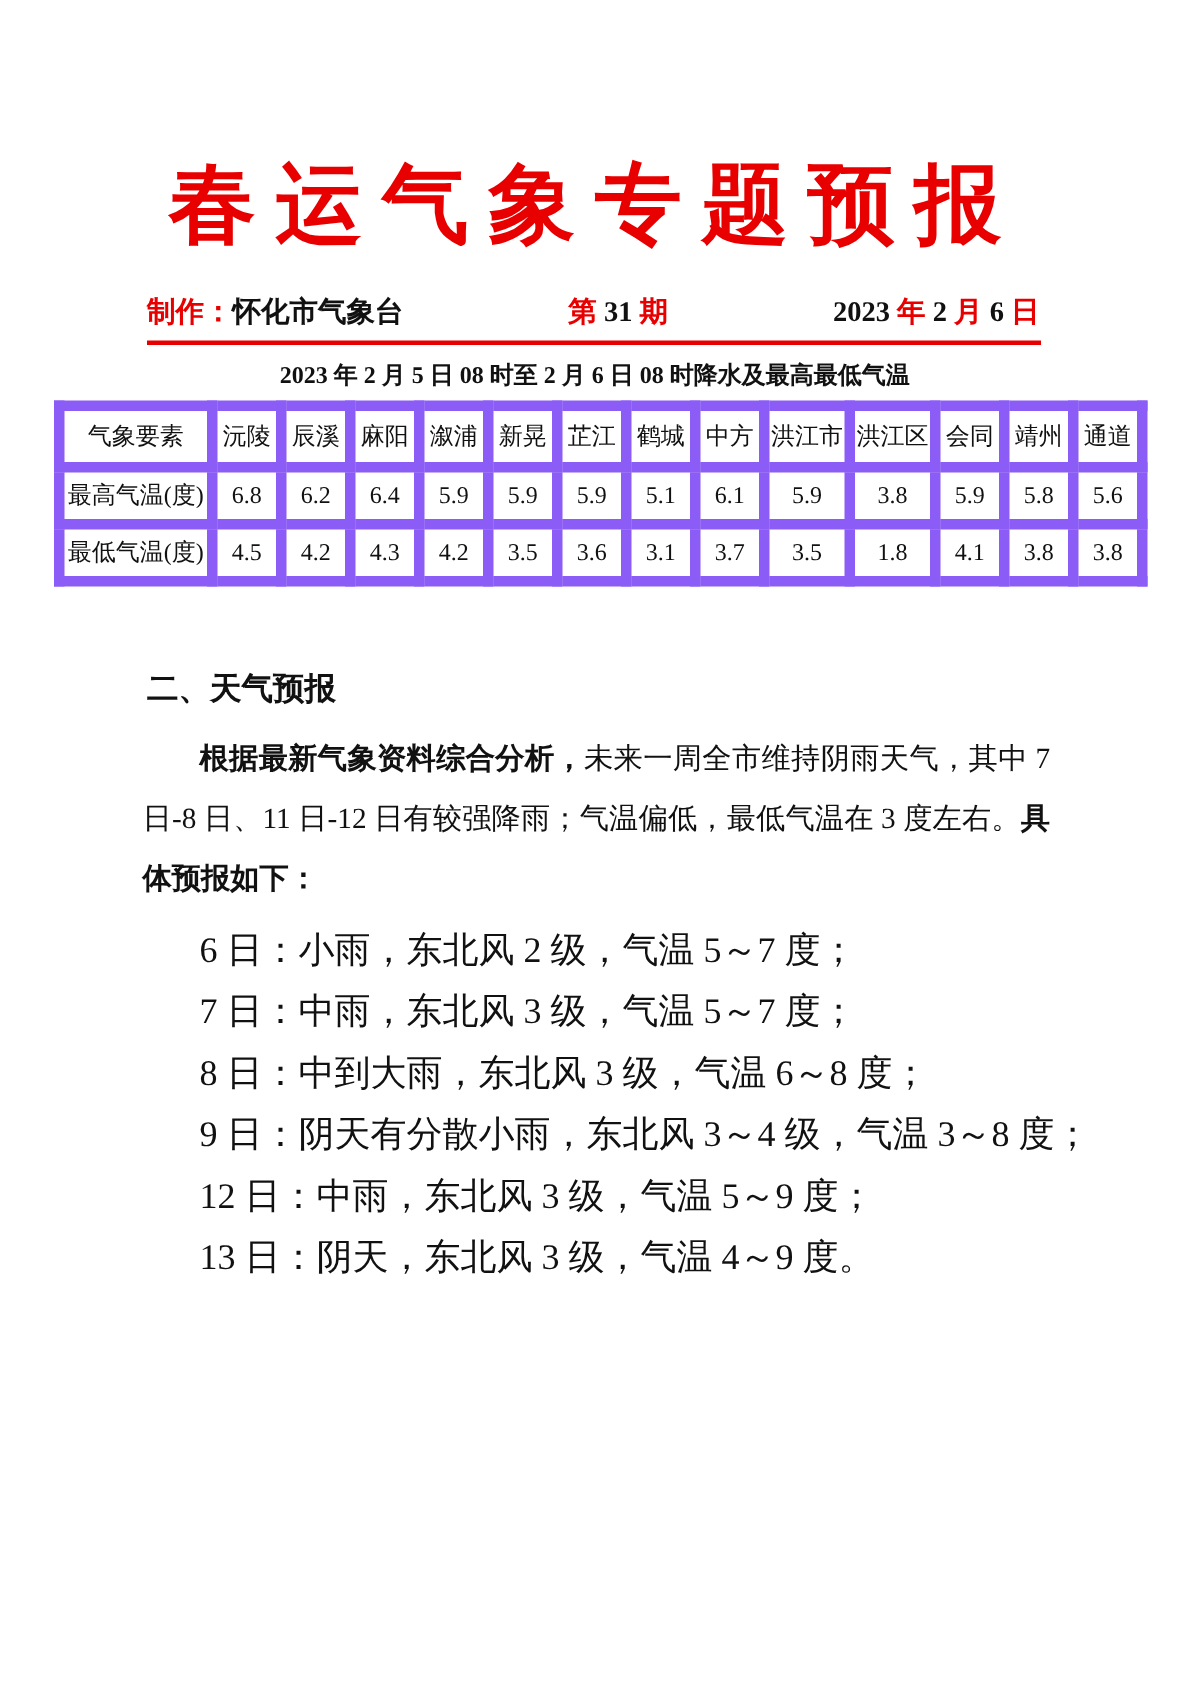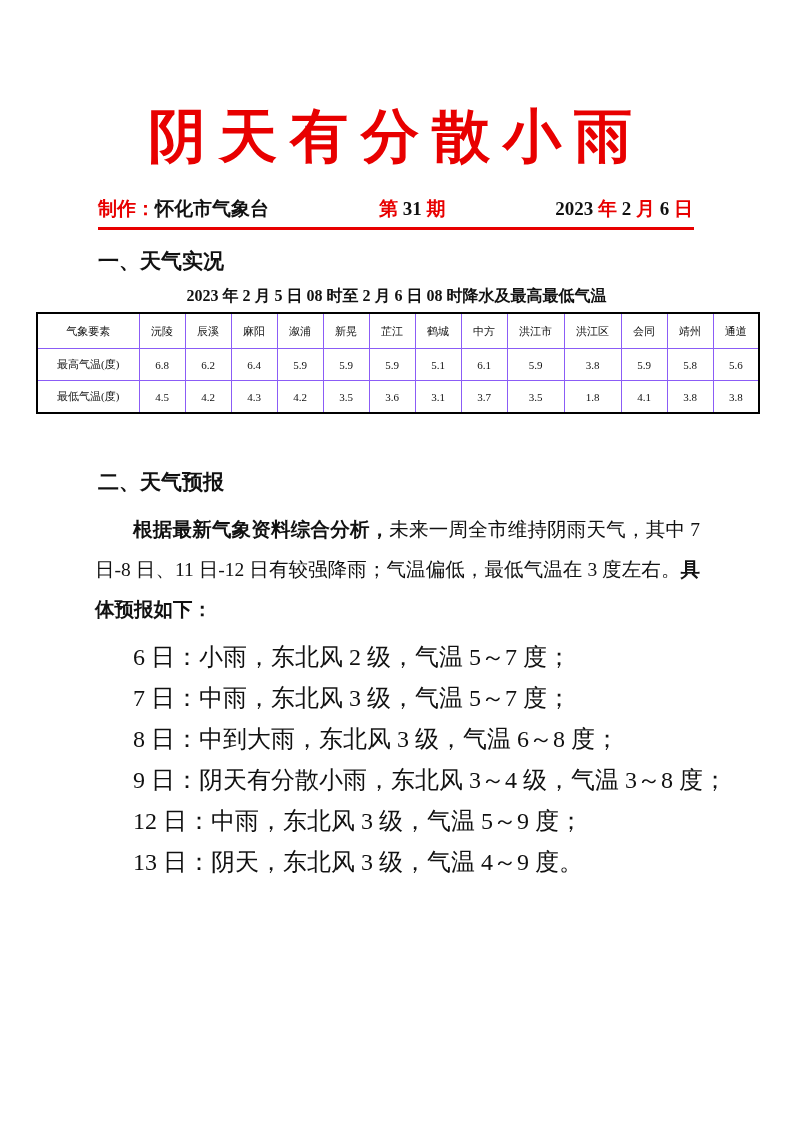--- a/index.html
+++ b/index.html
@@ -67,25 +67,25 @@
   }
 
   table.wx{
     margin:6px 0 0 36px;
     width:722px;
     border-collapse:collapse;
     table-layout:fixed;
     border:2px solid #000;
   }
   table.wx th,table.wx td{
-    border:1px solid #8b5cf6;
+    border:7px solid #8b5cf6;
     text-align:center;
     vertical-align:middle;
     font-weight:normal;
-    font-size:11px;
+    font-size:16px;
     padding:0;
     overflow:hidden;
   }
   table.wx tr.hrow th{height:34px;}
   table.wx tr.drow td{height:31px;}
   table.wx col.c-label{width:102px;}
   table.wx col.c-city{width:46px;}
   table.wx col.c-wide{width:57px;}
 
   .intro{
@@ -105,37 +105,36 @@
     padding-left:38px;
     line-height:41px;
     white-space:nowrap;
   }
 </style>
 </head>
 <body>
 
 <div class="page">
 
-  <h1 class="doc-title">阴天有分散小雨</h1>
+  <h1 class="doc-title">春运气象专题预报</h1>
 
   <div class="masthead">
     <div>
       <span class="red">制作：</span><span>怀化市气象台</span>
     </div>
     <div>
       <span class="red">第</span><span class="num"> 31 </span><span class="red">期</span>
     </div>
     <div>
       <span class="num">2023 </span><span class="red">年</span><span class="num"> 2 </span><span class="red">月</span><span class="num"> 6 </span><span class="red">日</span>
     </div>
   </div>
 
   <div class="red-rule"></div>
 
-  <h2 class="sec-heading">一、天气实况</h2>
 
   <div class="table-caption">2023 年 2 月 5 日 08 时至 2 月 6 日 08 时降水及最高最低气温</div>
 
   <table class="wx">
     <colgroup>
       <col class="c-label">
         <col class="c-city">
         <col class="c-city">
         <col class="c-city">
         <col class="c-city">

